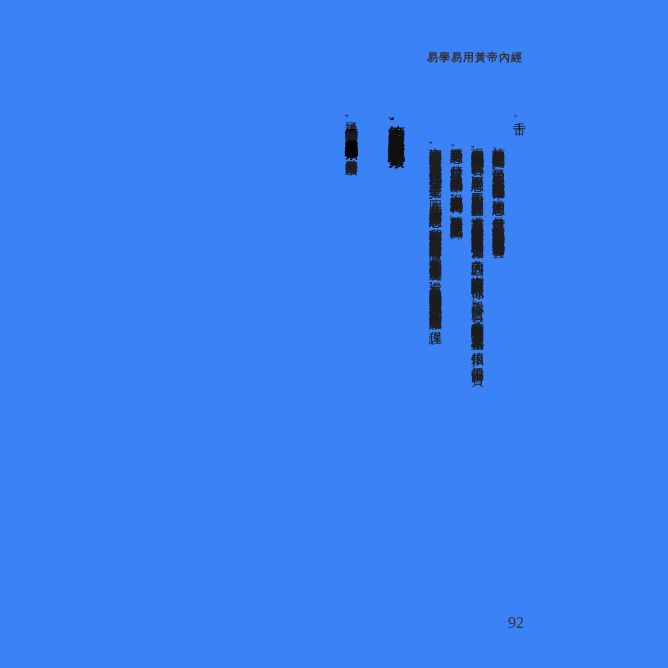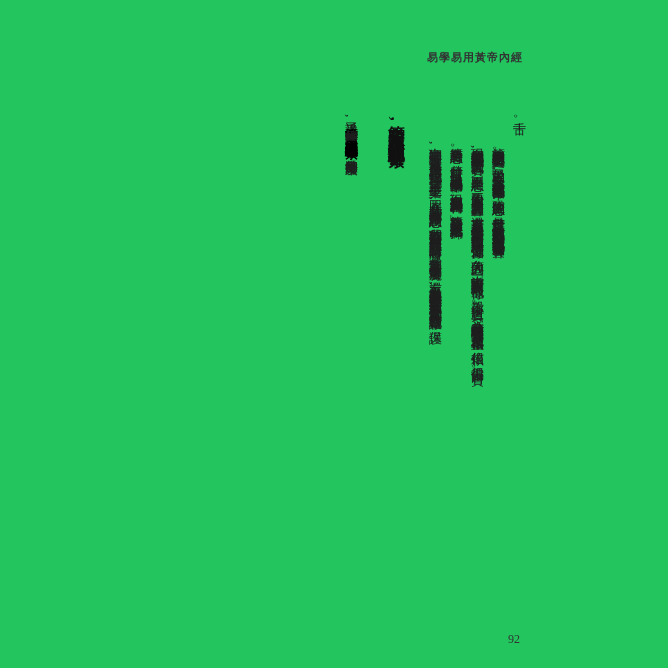--- a/index.html
+++ b/index.html
@@ -4,21 +4,21 @@
 <style>
   html, body {
     margin: 0;
     padding: 0;
     background: #ffffff;
   }
   .page {
     position: relative;
     width: 668px;
     height: 668px;
-    background: #22c55e;
+    background: #3b82f6;
     overflow: hidden;
     font-family: "Liberation Serif", "DejaVu Serif", serif;
     color: #222222;
   }
   .running-header {
     position: absolute;
     top: 50px;
     right: 145px;
     font-size: 11px;
     font-weight: bold;
@@ -56,23 +56,23 @@
     letter-spacing: 1.5px;
     text-indent: 0;
     color: #111111;
   }
   .last-paragraph .bold-seg {
     font-weight: bold;
     color: #000000;
   }
   .page-number {
     position: absolute;
-    top: 632px;
+    top: 614px;
     left: 508px;
-    font-size: 12px;
+    font-size: 16px;
     color: #333333;
   }
 </style>
 </head>
 <body>
 
 <div class="page">
 
   <div class="running-header">易學易用黃帝內經</div>
 

